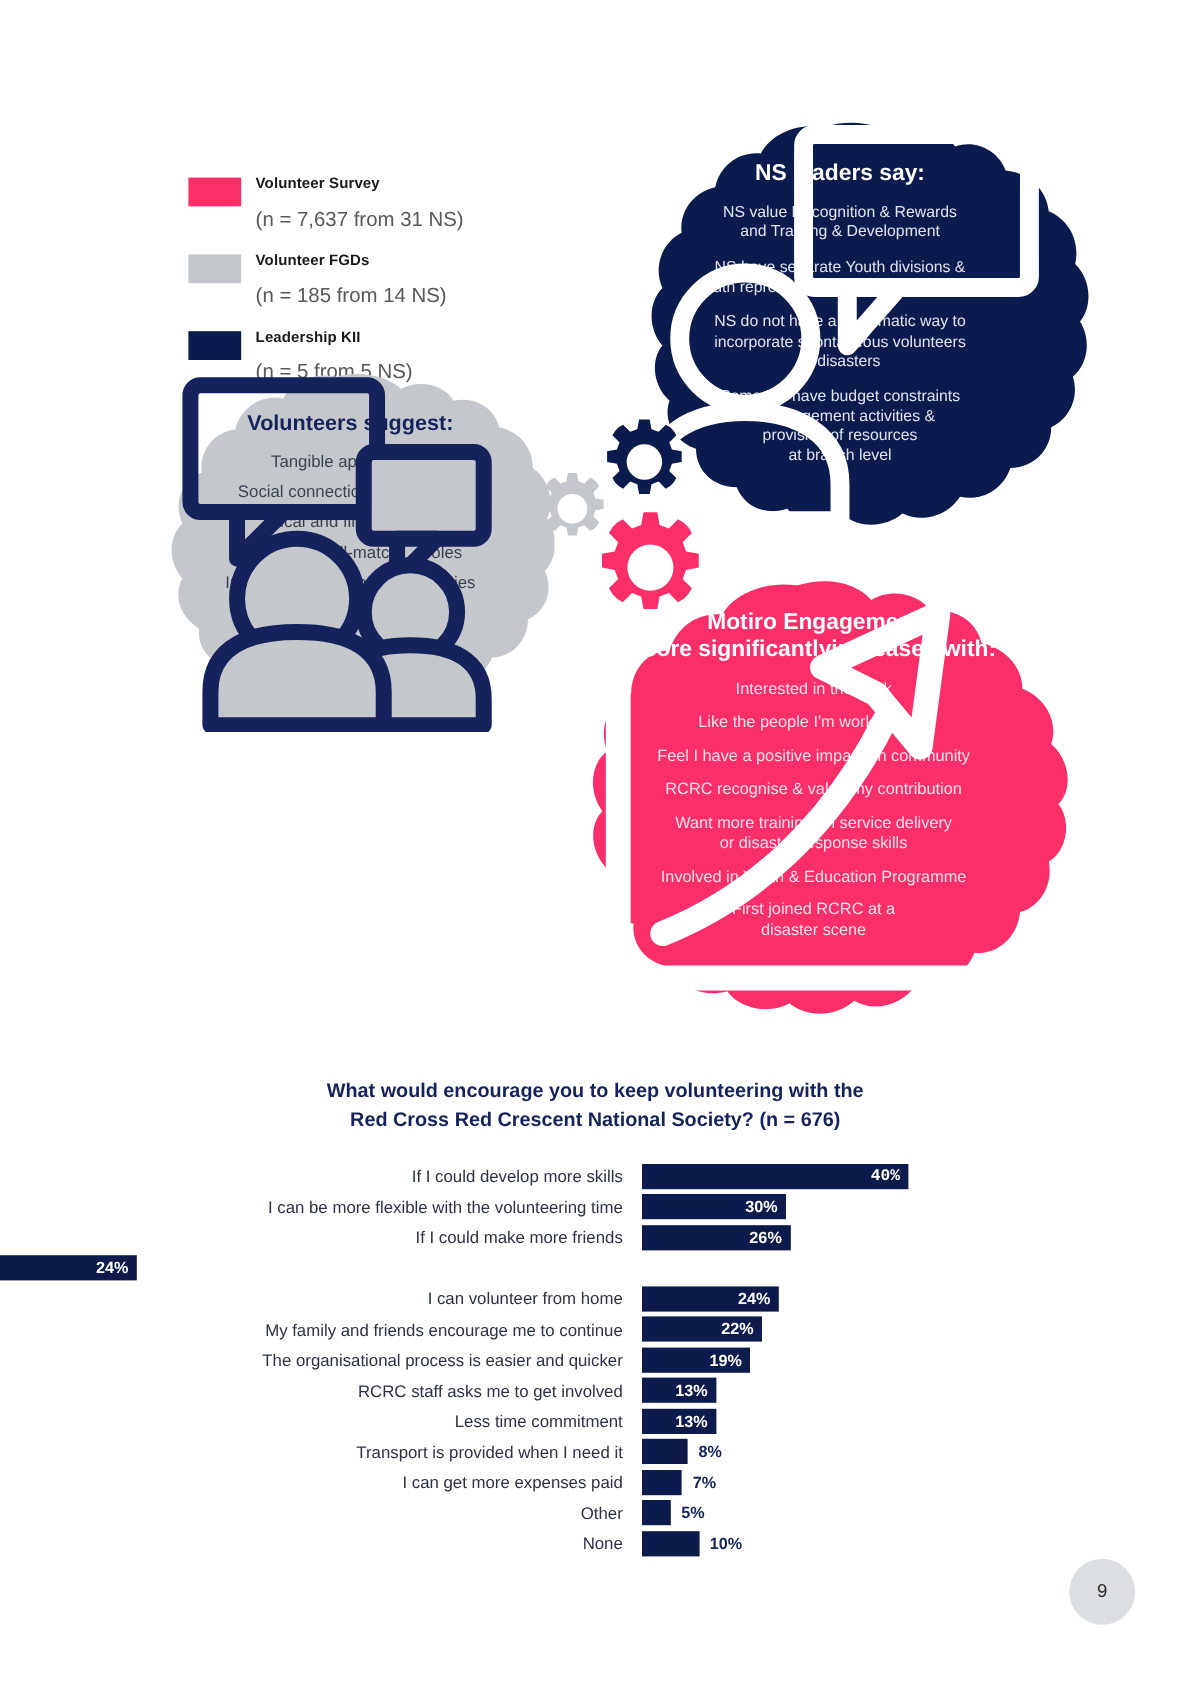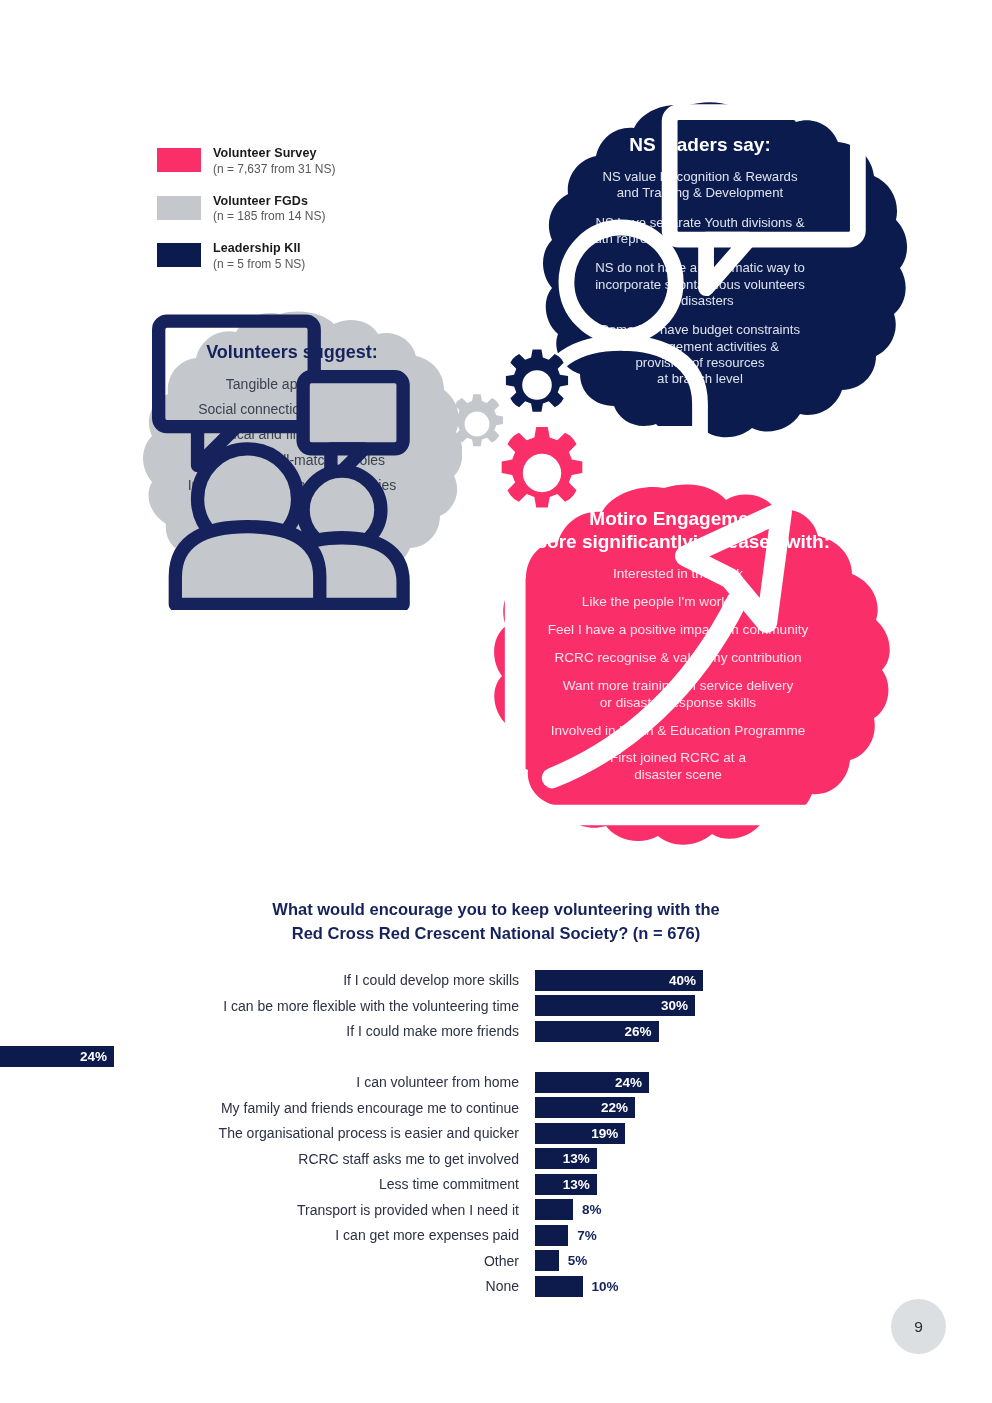--- a/index.html
+++ b/index.html
@@ -14,21 +14,21 @@
     width: 992px; height: 1403px;
     background: #ffffff;
   }
 
   
   #legend { position: absolute; left: 157px; top: 146px; }
   .legend-row { display: flex; align-items: flex-start; margin-bottom: 17px; }
   .legend-swatch { width: 44px; height: 24px; flex: 0 0 44px; margin-right: 12px; margin-top: 2px; }
   .legend-text { line-height: 1.25; }
   .legend-title { font-size: 12.5px; font-weight: bold; color: #1a1a1a; letter-spacing: .1px; }
-  .legend-sub { font-size: 12px; color: #58585a; margin-top: 0; }
+  .legend-sub { font-size: 17px; color: #58585a; margin-top: 10px; }
 
   
   .blob { position: absolute; }
   .blob svg { position: absolute; left: 0; top: 0; width: 100%; height: 100%; }
   .blob-content {
     position: relative; width: 100%; height: 100%;
     display: flex; flex-direction: column; align-items: center;
     text-align: center;
   }
   .blob-icon { margin-bottom: 4px; }
@@ -236,29 +236,29 @@
       <circle cx="50" cy="50" r="20" fill="#ffffff"></circle>
     </svg>
   </div>
 
   <div id="chart">
     <div id="chart-title">What would encourage you to keep volunteering with the<br>Red Cross Red Crescent National Society? (n = 676)</div>
     <div id="bars">
         <div class="bar-row">
           <div class="bar-label">If I could develop more skills</div>
           <div class="bar-track">
-            <div class="bar-fill" style="width: 168px; background: rgb(13, 27, 76);">
+            <div class="bar-fill" style="width: 222px; background: rgb(13, 27, 76); font-family: Liberation Mono, monospace;">
               <span class="bar-value-in">40%</span>
             </div>
           </div>
         </div>
         <div class="bar-row">
           <div class="bar-label">I can be more flexible with the volunteering time</div>
           <div class="bar-track">
-            <div class="bar-fill" style="width: 160px; background: rgb(13, 27, 76); align-items: center;">
+            <div class="bar-fill" style="width: 120px; background: rgb(13, 27, 76); align-items: center;">
               <span class="bar-value-in">30%</span>
             </div>
           </div>
         </div>
         <div class="bar-row">
           <div class="bar-label">If I could make more friends</div>
           <div class="bar-track">
             <div class="bar-fill" style="width: 123.5px; background: rgb(13, 27, 76);">
               <span class="bar-value-in">26%</span>
             </div>

